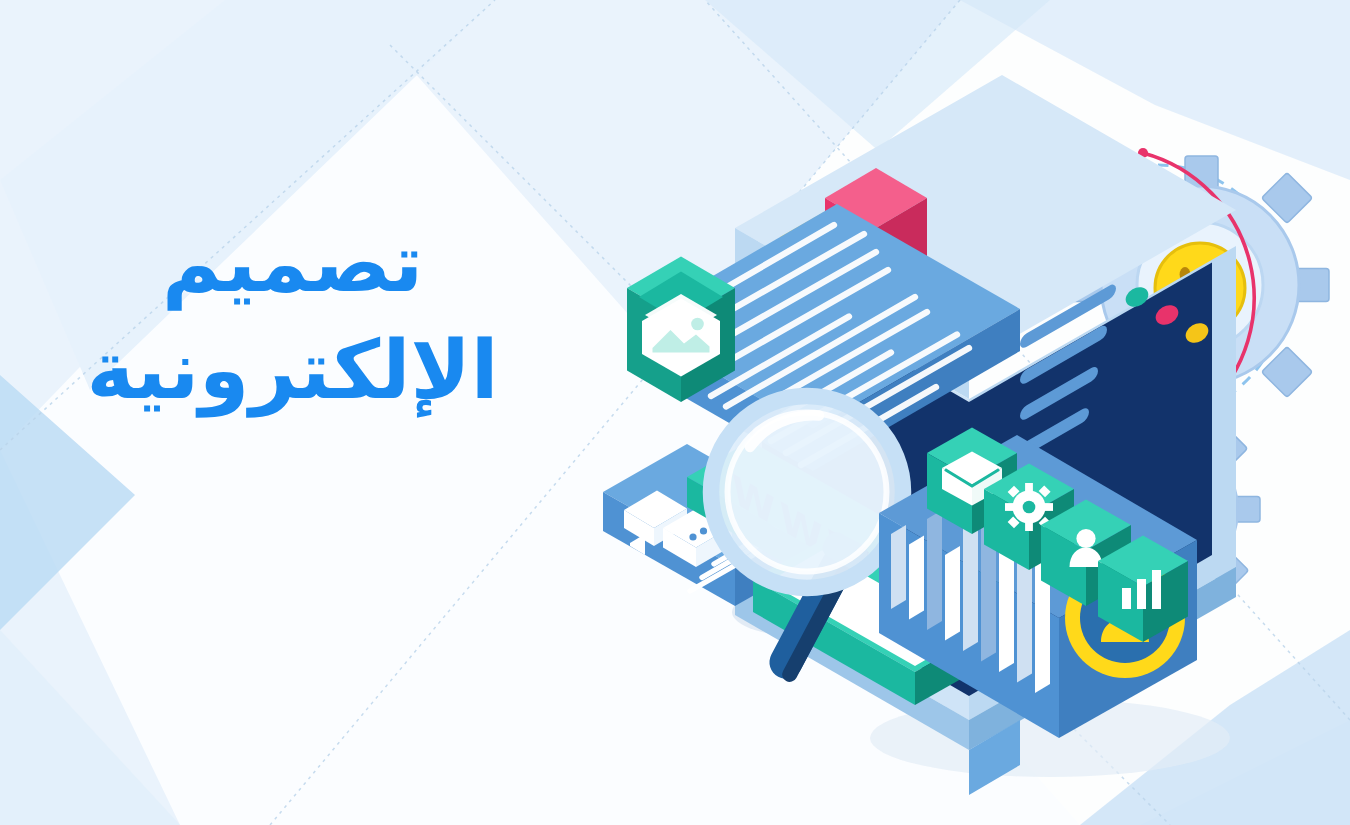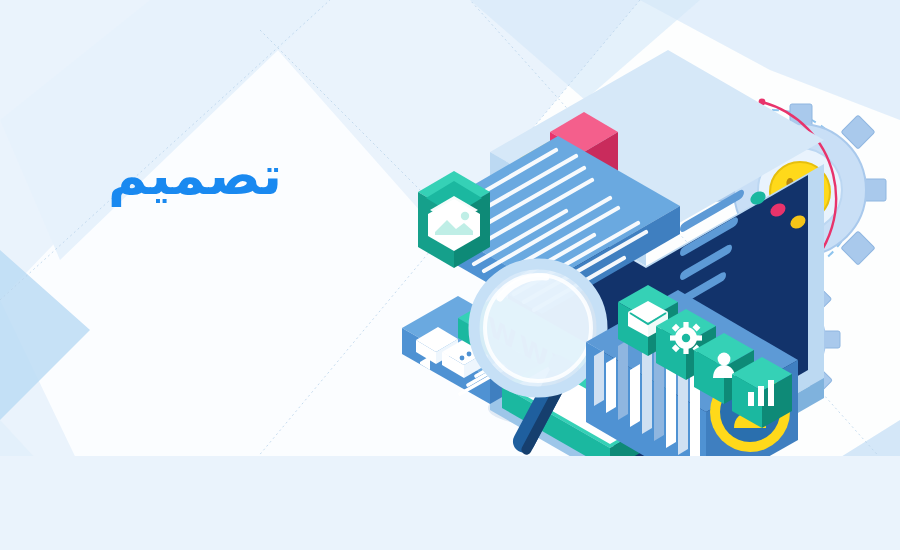--- a/index.html
+++ b/index.html
@@ -2,21 +2,21 @@
 <html><head>
 <meta charset="utf-8">
 <title>Web Design Banner</title>
 <style>
   html,body{margin:0;padding:0;}
   body{
     width:900px;height:550px;overflow:hidden;
     font-family:"DejaVu Sans","Liberation Sans",sans-serif;
     background:#eaf3fc;
   }
-  #stage{position:relative;width:900px;height:456px;overflow:hidden;background:#eaf3fc;}
+  #stage{position:relative;width:900px;height:550px;overflow:hidden;background:#eaf3fc;}
   #bg{position:absolute;inset:0;}
   #headline{
     position:absolute;left:0;top:140px;width:390px;
     text-align:center;
     direction:rtl;
     color:#1989f0;
     font-weight:bold;
     font-size:54px;
     line-height:1.32;
     letter-spacing:0px;
@@ -47,20 +47,21 @@
     <g stroke="#b9d3ea" stroke-width="1" stroke-dasharray="2 3" fill="none" opacity=".8">
       <line x1="640" y1="0" x2="180" y2="550"></line>
       <line x1="260" y1="30" x2="780" y2="550"></line>
       <line x1="900" y1="480" x2="470" y2="0"></line>
       <line x1="0" y1="300" x2="330" y2="0"></line>
     </g>
   </svg>
 
   <div id="headline">
     <span class="ln">تصميم</span>
+    <span class="ln">الإلكترونية</span>
   </div>
 
   <svg id="art" viewBox="0 0 520 490" width="520" height="490" xmlns="http://www.w3.org/2000/svg">
 
     <defs>
       <clipPath id="clipScreen">
         <polygon points="118,110 292,10 430,90 430,300 256,400 118,320"></polygon>
       </clipPath>
     </defs>
 

